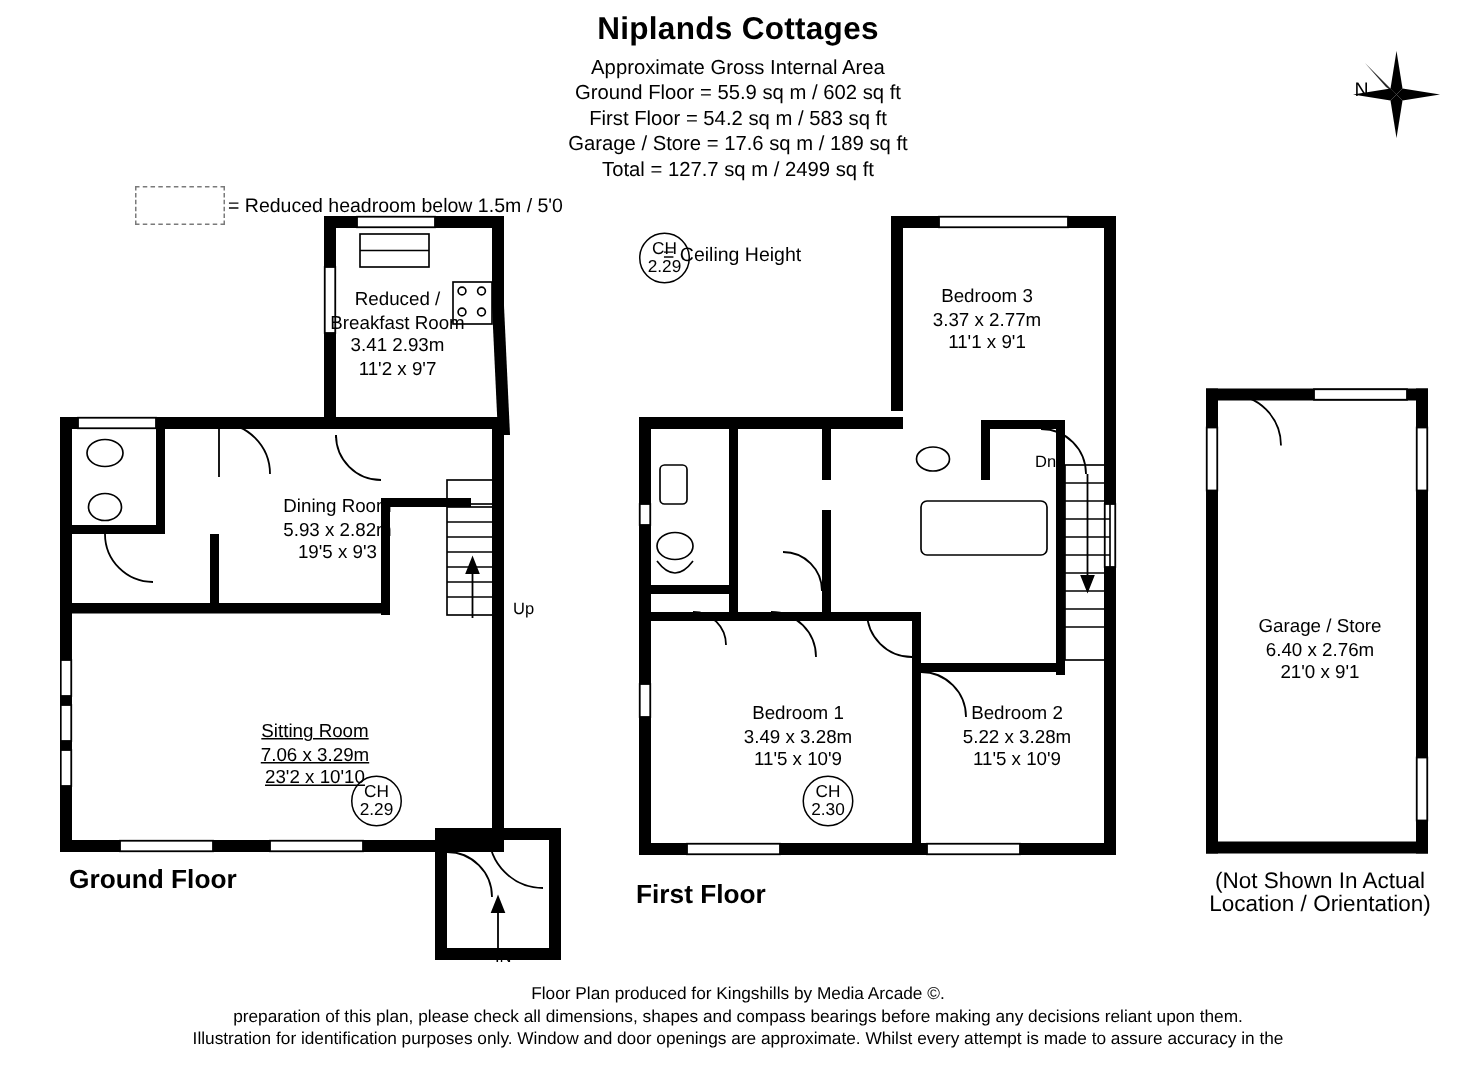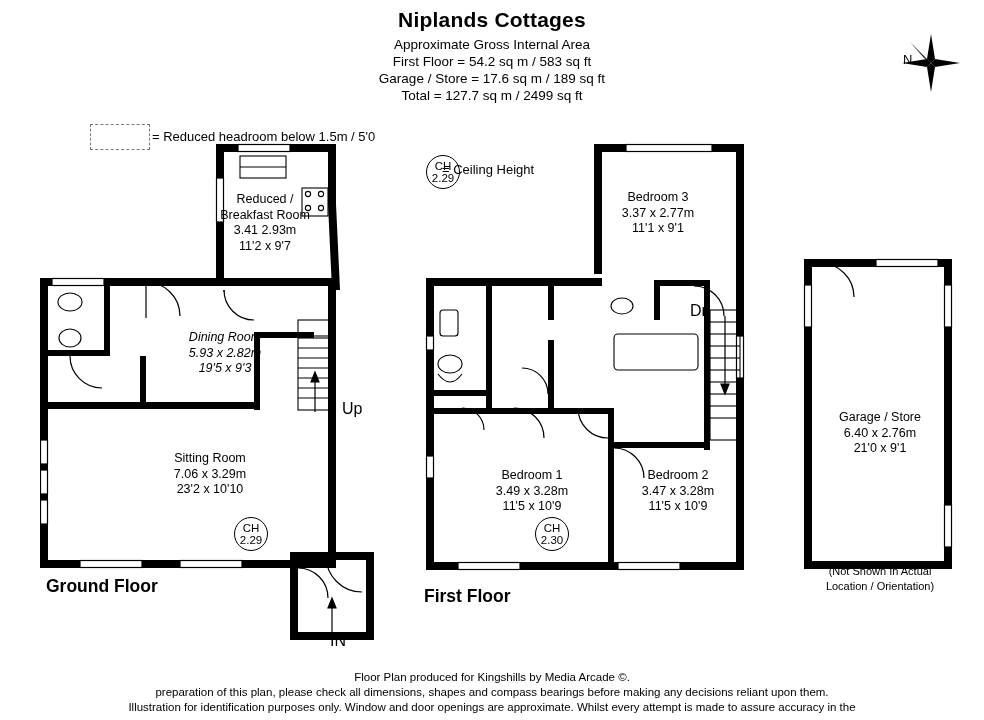--- a/index.html
+++ b/index.html
@@ -69,22 +69,22 @@
   }
 
   
   .floor-title {
     font-size: 17.5px;
     font-weight: bold;
   }
   #ground-floor-title { left: 46px; top: 576px; }
   #first-floor-title  { left: 424px; top: 586px; }
   #garage-note {
-    left: 806px; top: 564px;
-    font-size: 11px;
+    left: 806px; top: 580px;
+    font-size: 15px;
     line-height: 15px;
     text-align: center;
     width: 148px;
   }
 
   
   .room-label {
     font-size: 12.5px;
     line-height: 15.5px;
     text-align: center;
@@ -96,38 +96,39 @@
     border: 1.2px solid #000;
     border-radius: 50%;
     box-sizing: border-box;
     font-size: 11.5px;
     line-height: 11.5px;
     padding-top: 5px;
     text-align: center;
   }
 
   
-  .small-label { font-size: 16px; }
+  .small-label { font-size: 11px; }
 
   
   #footer {
-    left: 0; top: 670px; width: 984px;
+    left: 0; top: 656px; width: 984px;
     text-align: center;
     font-size: 11.5px;
     line-height: 15px;
   }
 
   svg { display: block; }
 </style>
 </head>
 <body>
 
 <div id="header" class="abs">
   <div id="plan-title">Niplands Cottages</div>
   <div class="hdr-line">Approximate Gross Internal Area</div>
+  <div class="hdr-line">Ground Floor = 55.9 sq m / 602 sq ft</div>
   <div class="hdr-line">First Floor = 54.2 sq m / 583 sq ft</div>
   <div class="hdr-line">Garage / Store = 17.6 sq m / 189 sq ft</div>
   <div class="hdr-line">Total = 127.7 sq m / 2499 sq ft</div>
 </div>
 
 <div id="legend-headroom-box" class="abs"></div>
 <div id="legend-headroom-label" class="abs">= Reduced headroom below 1.5m / 5'0</div>
 
 <div id="legend-ch-circle" class="abs">
   <div>CH</div>
@@ -255,27 +256,27 @@
 </svg>
 </div>
 
 <div class="abs room-label" style="left:200px; top:192px; width:130px;">
   <div>Reduced /</div>
   <div>Breakfast Room</div>
   <div>3.41 2.93m</div>
   <div>11'2 x 9'7</div>
 </div>
 
-<div class="abs room-label" style="left:150px; top:330px; width:150px;font-style:italic;">
+<div class="abs room-label" style="left:150px; top:330px; width:150px;">
   <div>Dining Room</div>
   <div>5.93 x 2.82m</div>
   <div>19'5 x 9'3</div>
 </div>
 
-<div class="abs room-label" style="left:130px; top:451px; width:160px;">
+<div class="abs room-label" style="left:130px; top:480px; width:160px;text-decoration:underline;">
   <div>Sitting Room</div>
   <div>7.06 x 3.29m</div>
   <div>23'2 x 10'10</div>
 </div>
 
 <div class="abs ch-badge" style="left:234px; top:517px;">
   <div>CH</div>
   <div>2.29</div>
 </div>
 
@@ -368,21 +369,21 @@
 </div>
 
 <div class="abs room-label" style="left:462px; top:468px; width:140px;">
   <div>Bedroom 1</div>
   <div>3.49 x 3.28m</div>
   <div>11'5 x 10'9</div>
 </div>
 
 <div class="abs room-label" style="left:608px; top:468px; width:140px;">
   <div>Bedroom 2</div>
-  <div>3.47 x 3.28m</div>
+  <div>5.22 x 3.28m</div>
   <div>11'5 x 10'9</div>
 </div>
 
 <div class="abs ch-badge" style="left:535px; top:517px;">
   <div>CH</div>
   <div>2.30</div>
 </div>
 
 <div class="abs small-label" style="left:690px; top:302px;">Dn</div>
 

